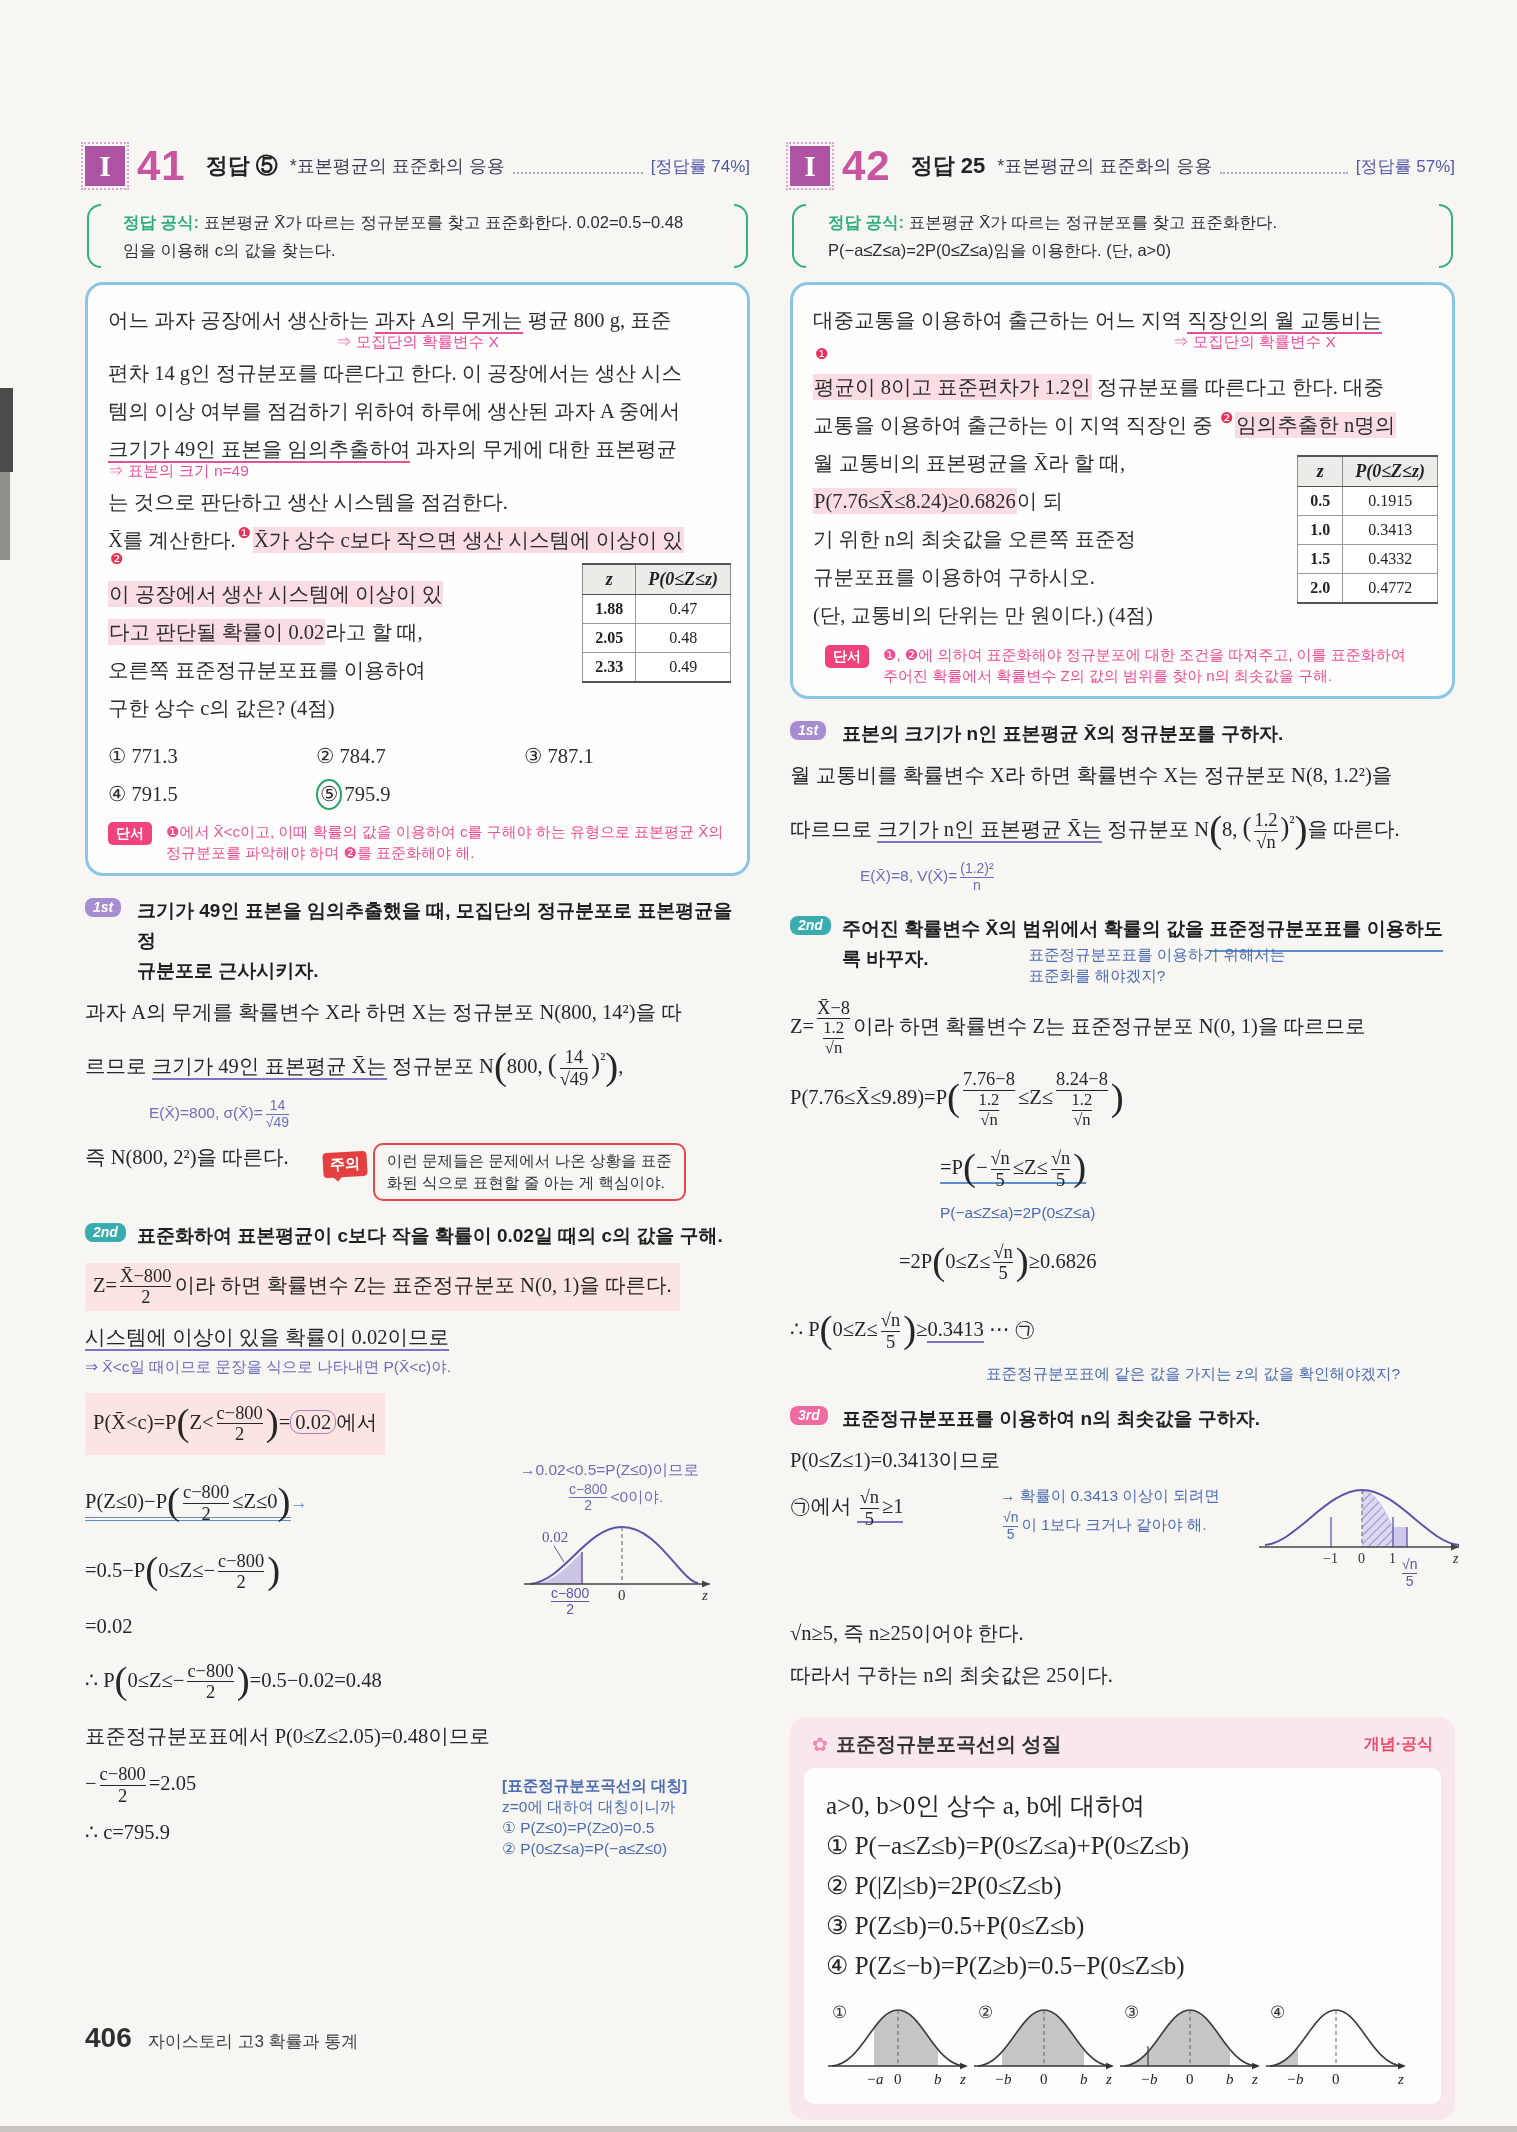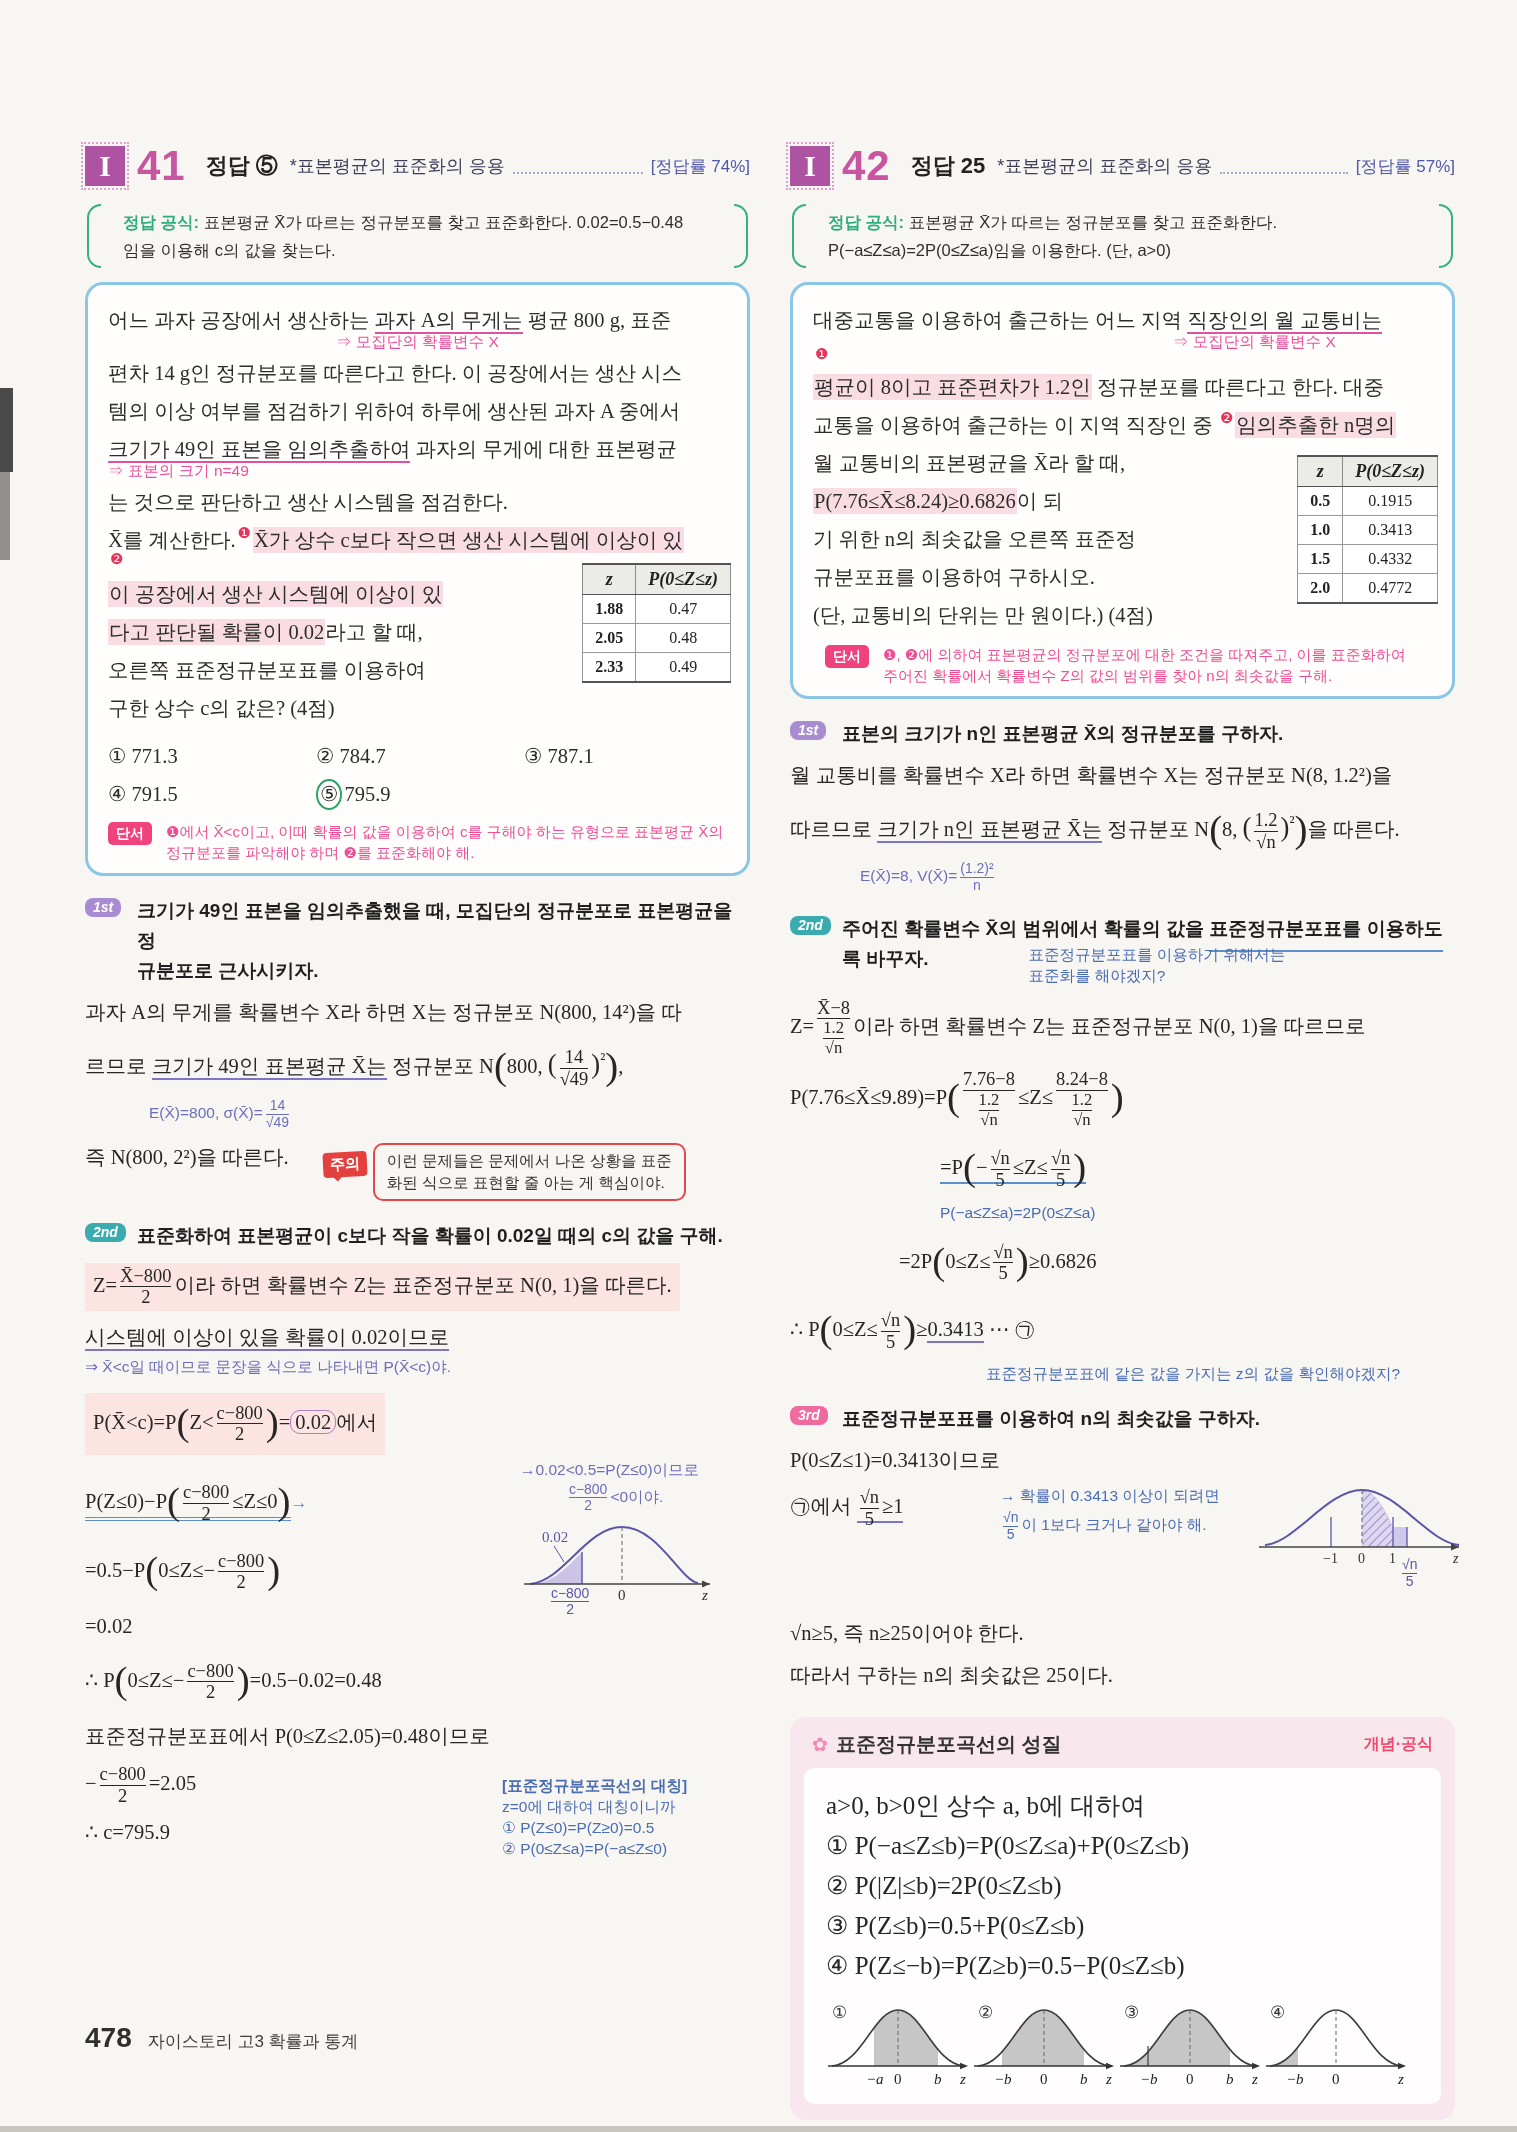--- a/index.html
+++ b/index.html
@@ -317,21 +317,21 @@
       <div class="qline"><span class="hl">평균이 8이고 표준편차가 1.2인</span><span> 정규분포를 따른다고 한다. 대중</span></div>
       <div class="qline"><span>교통을 이용하여 출근하는 이 지역 직장인 중 </span><span class="mark">❷</span><span class="hl">임의추출한 n명의</span></div>
       <div class="qline w370">월 교통비의 표본평균을 X̄라 할 때,</div>
       <div class="qline w370"><span class="hl">P(7.76≤X̄≤8.24)≥0.6826</span><span>이 되</span></div>
       <div class="qline w370">기 위한 n의 최솟값을 오른쪽 표준정</div>
       <div class="qline w370">규분포표를 이용하여 구하시오.</div>
       <div class="qline w370">(단, 교통비의 단위는 만 원이다.) (4점)</div>
 
       <div class="hint" style="padding-left:70px;">
         <span class="hintb" style="left:12px;">단서</span>
-        <div>❶, ❷에 의하여 표본평균의 정규분포에 대한 조건을 따져주고, 이를 표준화하여</div>
+        <div>❶, ❷에 의하여 표준화해야 정규분포에 대한 조건을 따져주고, 이를 표준화하여</div>
         <div>주어진 확률에서 확률변수 Z의 값의 범위를 찾아 n의 최솟값을 구해.</div>
       </div>
     </div>
 
     <div class="step">
       <span class="sbadge bg1">1st</span>
       <div>표본의 크기가 n인 표본평균 X̄의 정규분포를 구하자.</div>
     </div>
     <div class="sol-line">월 교통비를 확률변수 X라 하면 확률변수 X는 정규분포 N(8, 1.2²)을</div>
     <div class="sol-line">
@@ -541,16 +541,16 @@
             <text x="22" y="90" font-size="15" font-style="italic" fill="#222">−b</text>
             <text x="68" y="90" font-size="15" fill="#222">0</text>
             <text x="134" y="90" font-size="15" font-style="italic" fill="#222">z</text>
           </svg>
         </div>
       </div>
     </div>
   </div>
 
   <div class="footer">
-    <span class="fnum">478</span>
+    <span class="fnum">406</span>
     <span class="flab">자이스토리 고3 확률과 통계</span>
   </div>
 </div>
 
 </body></html>

